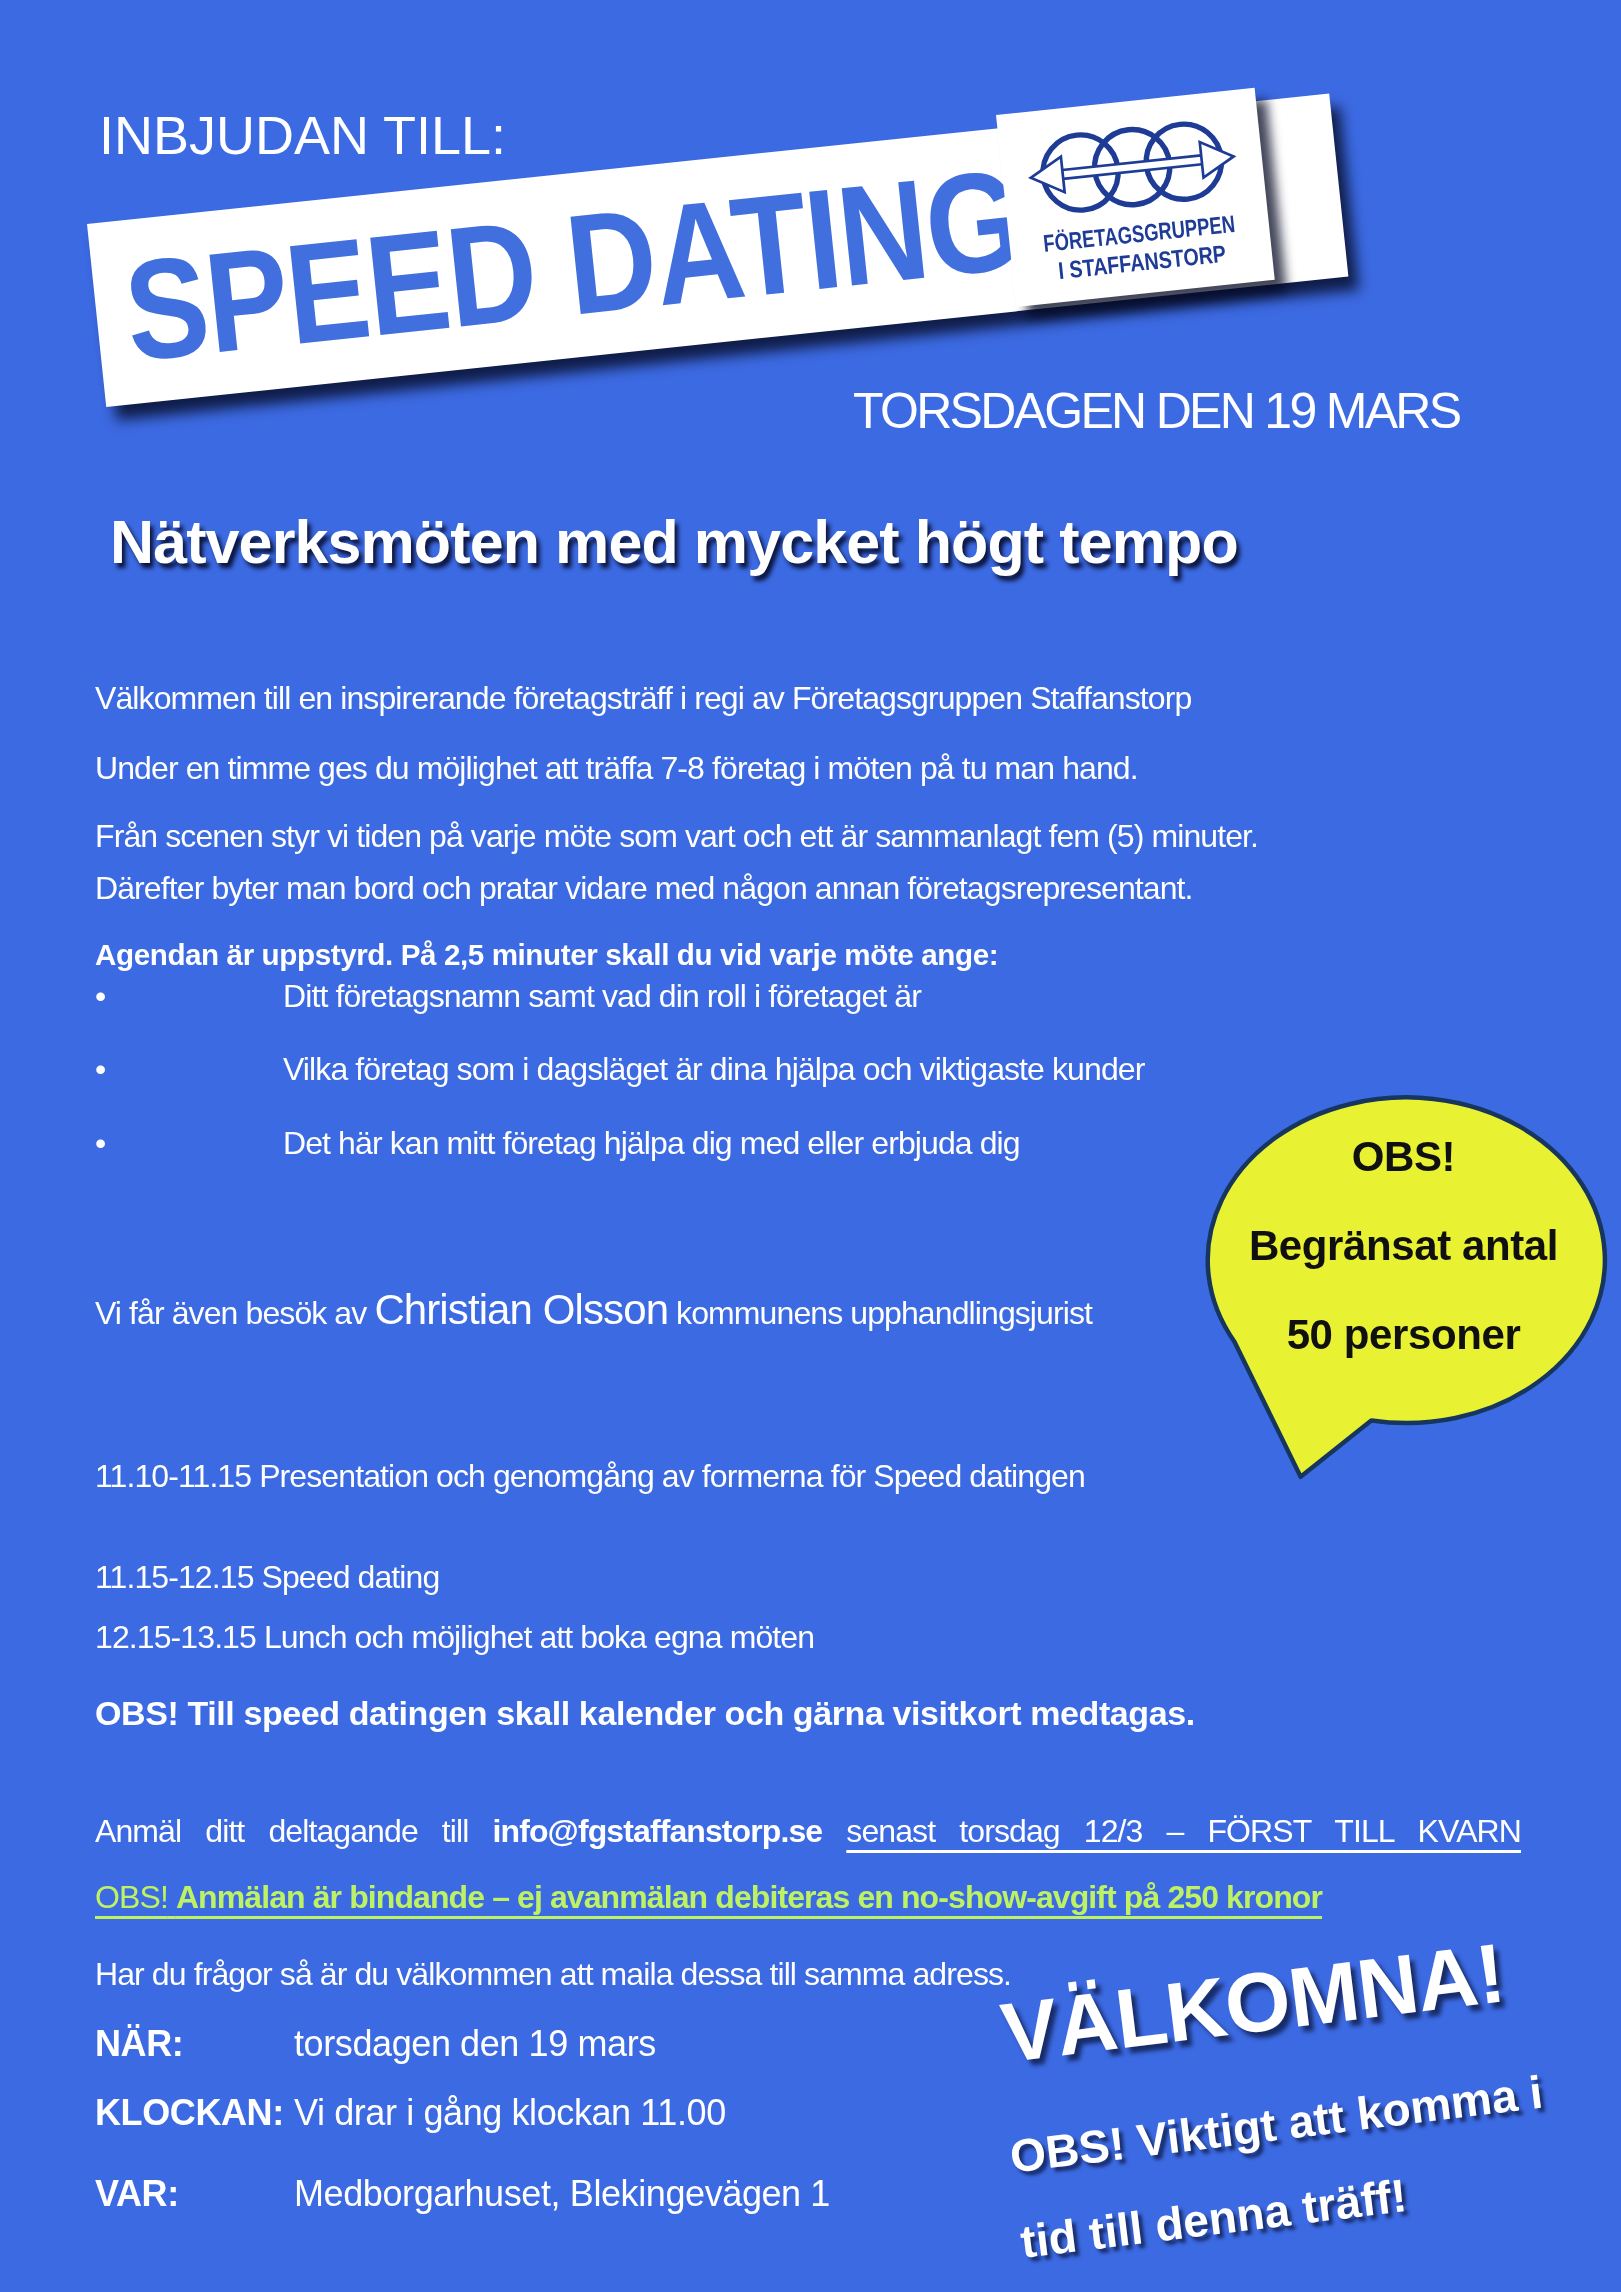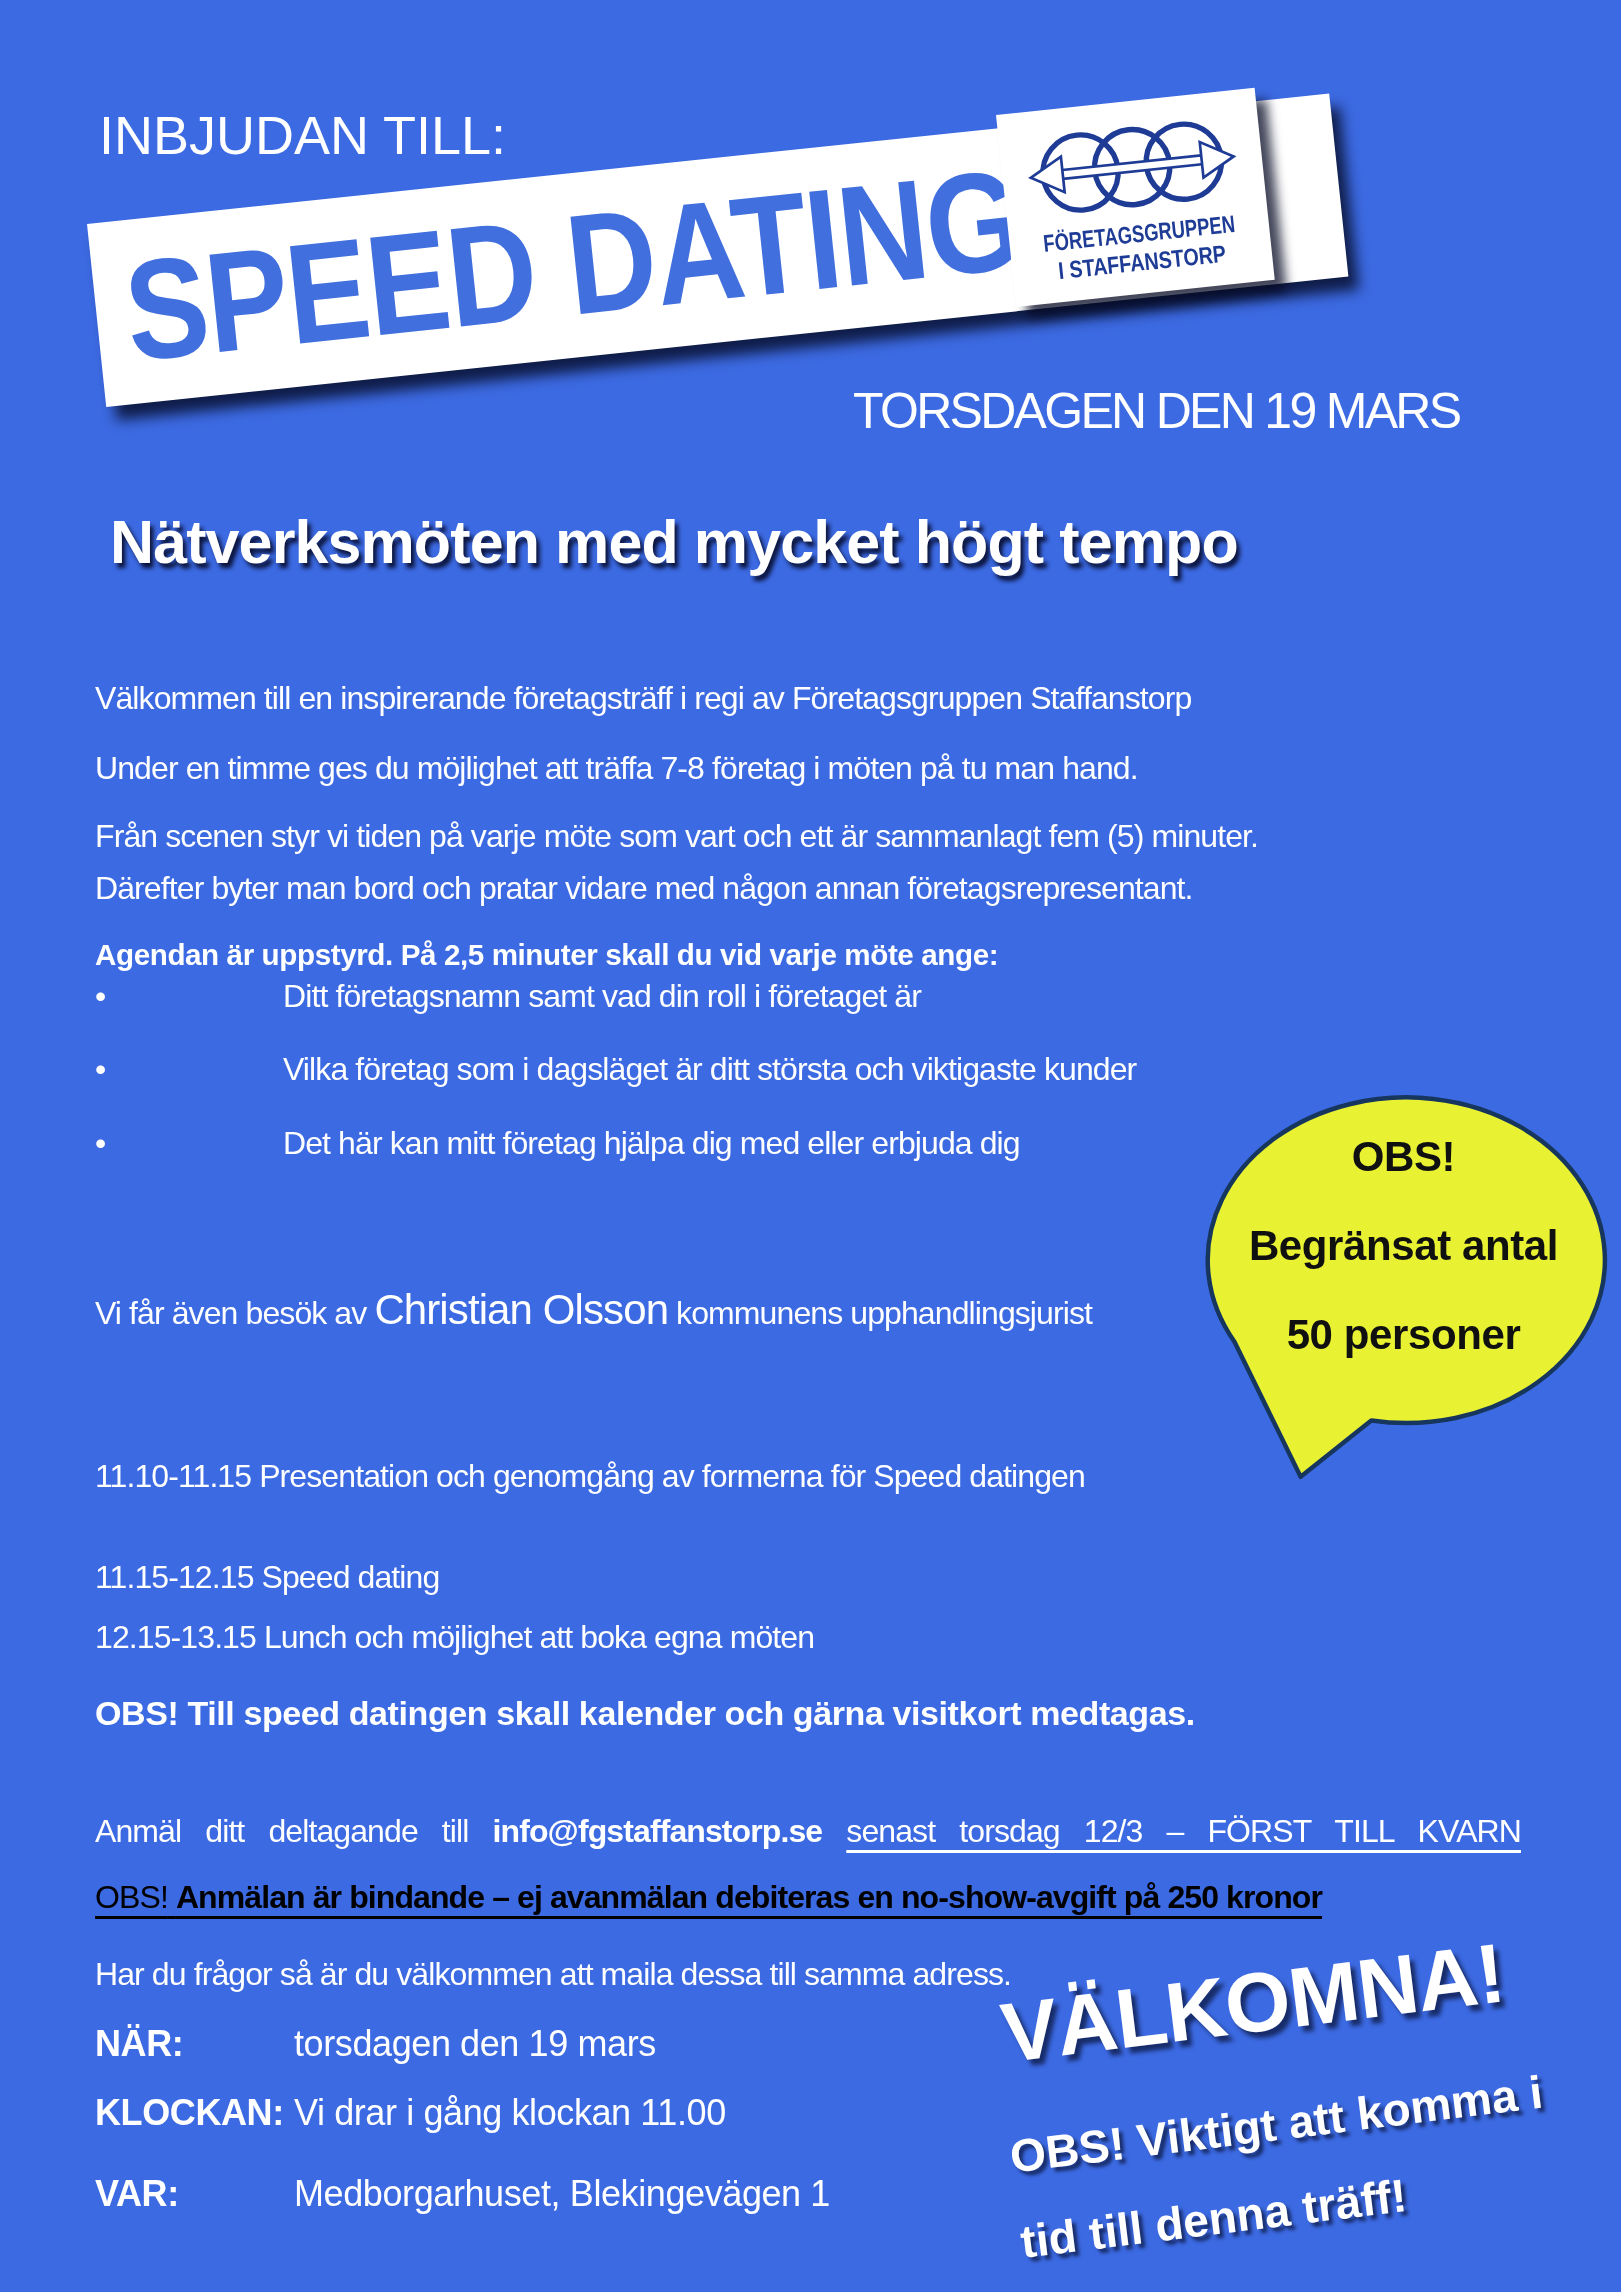--- a/index.html
+++ b/index.html
@@ -62,21 +62,21 @@
   .obs-bold { left:95px; top:1694px; font-size:34px; font-weight:700; letter-spacing:-0.4px; }
 
   .anmal {
     left:95px; top:1813px; width:1426px; font-size:32px; letter-spacing:-0.9px;
     white-space:normal; text-align:justify; text-align-last:justify;
   }
   .anmal .email { font-weight:700; }
   .anmal .deadline, .warning {
     text-decoration:underline; text-decoration-thickness:2.7px; text-underline-offset:8px;
   }
-  .warning { left:95px; top:1879px; font-size:32px; letter-spacing:-0.9px; color:#000000; }
+  .warning { left:95px; top:1879px; font-size:32px; letter-spacing:-0.9px; color:#bef264; }
   .warning .wbold { font-weight:700; }
 
   .fragor { left:95px; top:1956px; font-size:32px; letter-spacing:-0.9px; }
 
   .detail-row { left:95px; font-size:36px; letter-spacing:-0.4px; }
   .detail-row .lbl { display:inline-block; width:199px; font-weight:700; }
   .r1 { top:2011px;margin-top:12px; } .r2 { top:2092px; } .r3 { top:2173px; }
 
   .bubble-svg { left:1191px; top:1085px; }
   .bubble-text {
@@ -126,21 +126,21 @@
   <h1 class="abs heading">Nätverksmöten med mycket högt tempo</h1>
 
   <p class="abs body p1">Välkommen till en inspirerande företagsträff i regi av Företagsgruppen Staffanstorp</p>
   <p class="abs body p2">Under en timme ges du möjlighet att träffa 7-8 företag i möten på tu man hand.</p>
   <p class="abs body p3a">Från scenen styr vi tiden på varje möte som vart och ett är sammanlagt fem (5) minuter.</p>
   <p class="abs body p3b">Därefter byter man bord och pratar vidare med någon annan företagsrepresentant.</p>
 
   <p class="abs agenda">Agendan är uppstyrd. På 2,5 minuter skall du vid varje möte ange:</p>
 
   <div class="abs bullet b1"><span>Ditt företagsnamn samt vad din roll i företaget är</span></div>
-  <div class="abs bullet b2"><span>Vilka företag som i dagsläget är ditt största och viktigaste kunder</span></div>
+  <div class="abs bullet b2"><span>Vilka företag som i dagsläget är dina hjälpa och viktigaste kunder</span></div>
   <div class="abs bullet b3"><span>Det här kan mitt företag hjälpa dig med eller erbjuda dig</span></div>
 
   <svg class="abs bubble-svg" width="425" height="407" viewBox="0 0 474 455">
     <path d="M 122 438 L 48 287 A 222 182 0 1 1 201 375 Z" fill="#e8f233" stroke="#17365d" stroke-width="5" stroke-linejoin="round"></path>
   </svg>
   <div class="abs bubble-text" style="white-space:normal;">
     <div>OBS!</div>
     <div>Begränsat antal</div>
     <div>50 personer</div>
   </div>

